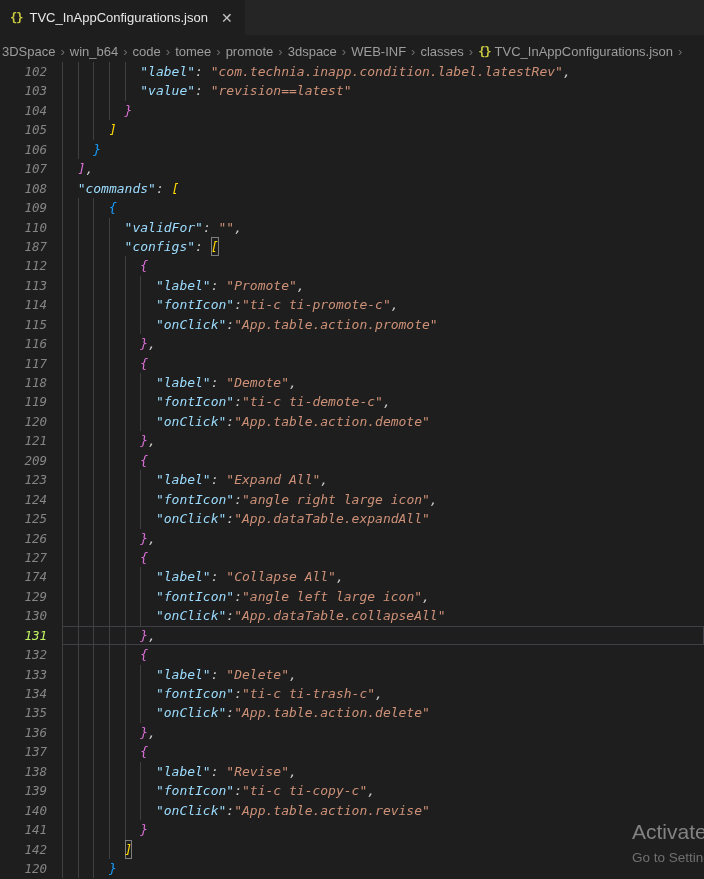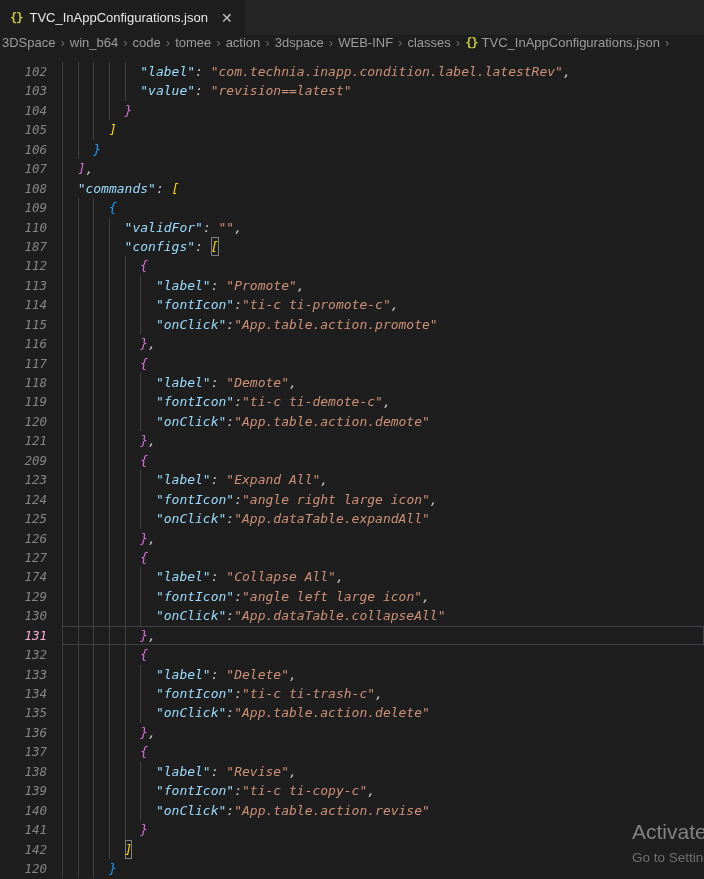--- a/index.html
+++ b/index.html
@@ -9,32 +9,32 @@
     -webkit-font-smoothing:antialiased;
   }
   
   .tabbar{height:35px;background:#252526;display:flex;align-items:stretch;}
   .tab{display:flex;align-items:center;gap:7px;background:#1e1e1e;color:#e8e8e8;
        padding:0 12px 0 10px;font-size:13px;cursor:pointer;}
   .json-icon{color:#cbcb41;font-family:"DejaVu Sans Mono",monospace;font-size:12px;
              font-weight:bold;letter-spacing:-1px;}
   .tab-close{color:#c5c5c5;font-size:14px;margin-left:6px;line-height:1;}
   
-  .crumbs{height:24px;display:flex;align-items:flex-start;color:#9d9d9d;font-size:13px;
+  .crumbs{height:24px;display:flex;align-items:flex-end;color:#9d9d9d;font-size:13px;
           padding-left:2px;white-space:nowrap;overflow:hidden;background:#1e1e1e;}
   .crumb{cursor:pointer;}
   .crumb-sep{color:#6e6e6e;margin:0 5px;font-size:13px;}
   .crumb-file{display:flex;align-items:center;gap:4px;cursor:pointer;color:#9d9d9d;}
   
   .editor{position:relative;padding-top:3px;font-family:"DejaVu Sans Mono","Liberation Mono",monospace;
           font-size:13px;}
   .cl{display:flex;height:19.45px;line-height:19.45px;white-space:pre;font-style:italic;}
   .ln{width:47px;flex:none;text-align:right;padding-right:15px;color:#858585;
       font-size:12.5px;user-select:none;}
-  .cl.cur .ln{color:#f9a8d4;}
+  .cl.cur .ln{color:#bef264;}
   .body{flex:1;display:flex;align-items:stretch;}
   .cl.cur .body{box-shadow:inset 0 0 0 1px #3f3f46;}
   .ind{flex:none;align-self:stretch;
        background:repeating-linear-gradient(to right,#404040 0,#404040 1px,transparent 1px,transparent 2ch);}
   .tok{white-space:pre;}
   .k{color:#9cdcfe;}
   .s{color:#ce9178;}
   .p{color:#cccccc;}
   .b1{color:#ffd700;}
   .b2{color:#da70d6;}
@@ -58,21 +58,21 @@
 
 <div class="crumbs" id="crumbs">
     <span class="crumb">3DSpace</span>
     <span class="crumb-sep">›</span>
     <span class="crumb">win_b64</span>
     <span class="crumb-sep">›</span>
     <span class="crumb">code</span>
     <span class="crumb-sep">›</span>
     <span class="crumb">tomee</span>
     <span class="crumb-sep">›</span>
-    <span class="crumb">action</span>
+    <span class="crumb">promote</span>
     <span class="crumb-sep">›</span>
     <span class="crumb">3dspace</span>
     <span class="crumb-sep">›</span>
     <span class="crumb">WEB-INF</span>
     <span class="crumb-sep">›</span>
     <span class="crumb">classes</span>
     <span class="crumb-sep">›</span>
     <span class="crumb-file">
       <span class="json-icon">{}</span>
       <span>TVC_InAppConfigurations.json</span>

